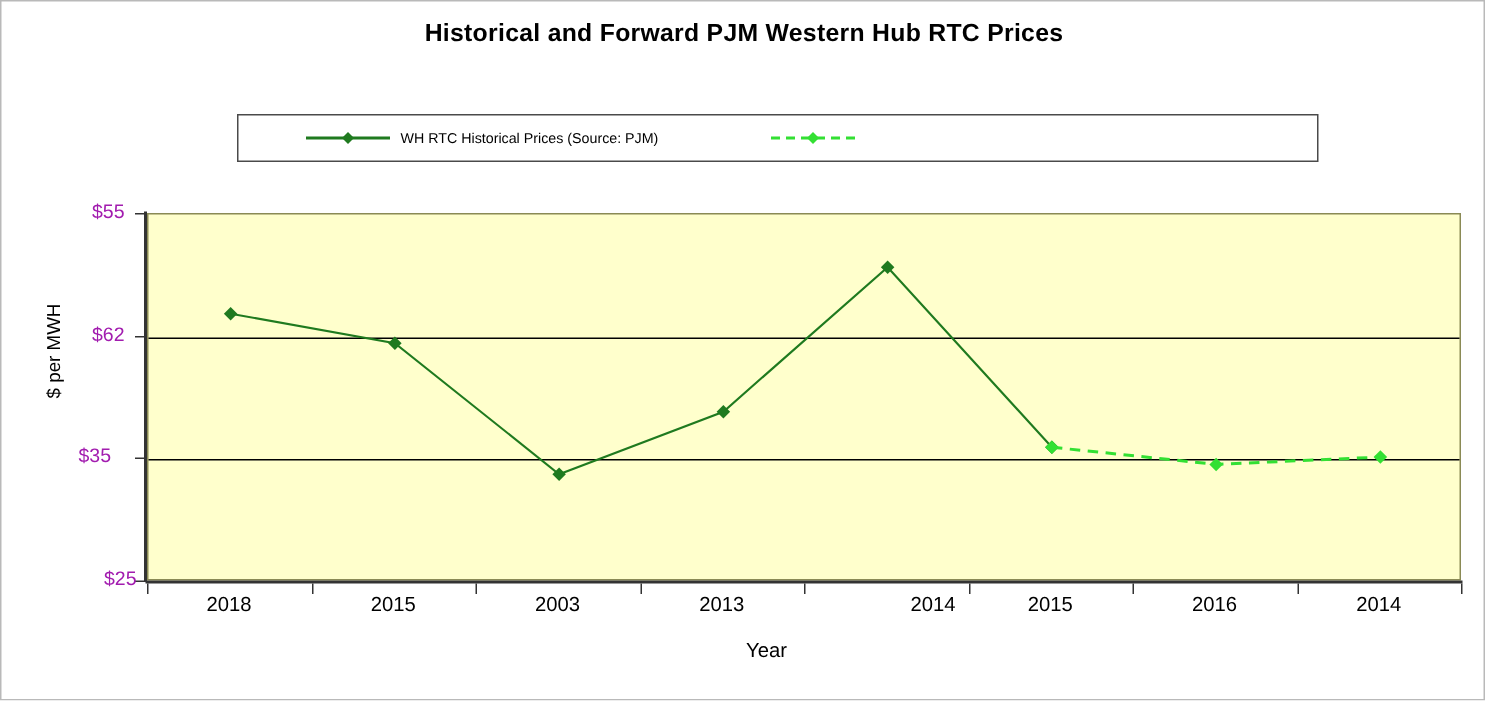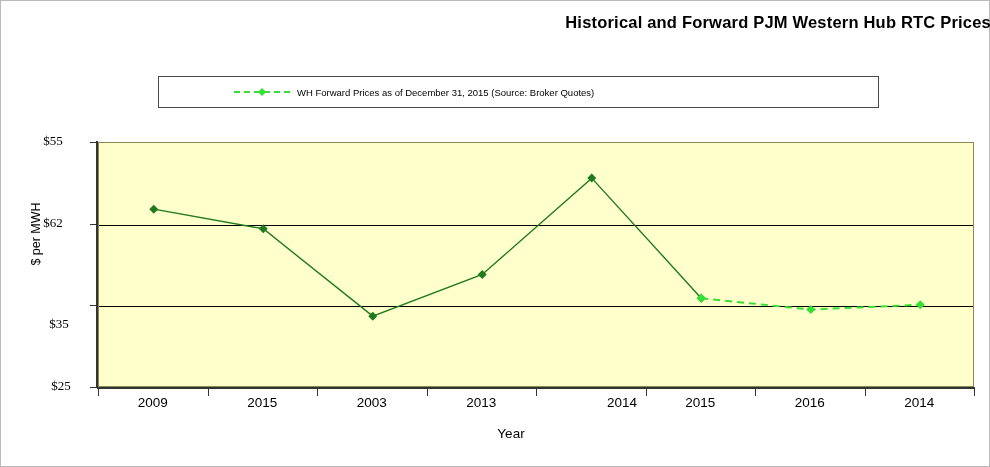--- a/index.html
+++ b/index.html
@@ -21,21 +21,21 @@
     background: #ffffff;
     border: 1px solid #b9b9b9;
     box-sizing: border-box;
   }
   
   #chart-title {
     position: absolute;
     left: 0;
     top: 12px;
     width: 990px;
-    text-align: right;
+    text-align: center;
     font-size: 16.5px;
     font-weight: bold;
     letter-spacing: 0.2px;
     font-family: "Liberation Sans", sans-serif;
   }
   
   #legend {
     position: absolute;
     left: 157px;
     top: 75px;
@@ -129,24 +129,24 @@
     position: absolute;
     left: 89px;
     width: 8px;
     height: 1px;
     background: #333333;
   }
   .y-tick-label {
     position: absolute;
     right: 0;
     width: 60px;
-    text-align: center;
+    text-align: right;
     font-size: 13px;
-    font-family: Liberation Serif, serif;
-    color: #000000;
+    font-family: Liberation Sans, sans-serif;
+    color: #a21caf;
   }
   .x-tick {
     position: absolute;
     top: 388px;
     width: 1px;
     height: 7px;
     background: #333333;
   }
   .x-tick-label {
     position: absolute;
@@ -178,28 +178,36 @@
   }
 </style>
 </head>
 <body>
 
 <div id="chart-root">
 
   <div id="chart-title">Historical  and Forward PJM Western Hub RTC Prices</div>
 
   <div id="legend">
+    <div class="legend-entry" id="legend-entry-historical">
+      <span class="legend-key">
+        <span class="lk-line solid"></span>
+        <svg class="lk-marker" viewBox="0 0 8 8">
+          <polygon points="4,0 8,4 4,8 0,4" fill="#1F7A1F"></polygon>
+        </svg>
+      </span>
+      <span>WH RTC Historical Prices (Source: PJM)</span>
+    </div>
     <div class="legend-entry" id="legend-entry-forward">
       <span class="legend-key">
         <span class="lk-line dashed"></span>
         <svg class="lk-marker" viewBox="0 0 8 8">
           <polygon points="4,0 8,4 4,8 0,4" fill="#33E033"></polygon>
         </svg>
       </span>
-      <span>WH Forward Prices as of December 31, 2015 (Source: Broker Quotes)</span>
     </div>
   </div>
 
   <div id="plot-area">
     <div class="gridline" id="gridline-45" style="top: 81.6667px;"></div>
     <div class="gridline" id="gridline-35" style="top: 163.333px;"></div>
     <svg id="series-svg">
         <polyline points="54.75,66.15 164.25,85.75 273.75,173.13333333333335 383.25,131.48333333333335 492.75,35.116666666666646 602.25,155.16666666666669" fill="none" stroke="#1F7A1F" stroke-width="1.4"></polyline>
         <polygon points="54.75,61.650000000000006 59.25,66.15 54.75,70.65 50.25,66.15" fill="#1F7A1F"></polygon>
         <polygon points="164.25,81.25 168.75,85.75 164.25,90.25 159.75,85.75" fill="#1F7A1F"></polygon>
@@ -216,35 +224,35 @@
 
   <div id="y-axis-line"></div>
   <div id="x-axis-line"></div>
 
   <div id="y-ticks">
       <div class="y-tick" style="top: 141px;"></div>
       <div class="y-tick-label" style="left: 22px; top: 132px;">$55</div>
       <div class="y-tick" style="top: 222.667px;"></div>
       <div class="y-tick-label" style="left: 22px; top: 213.667px;">$62</div>
       <div class="y-tick" style="top: 304.333px;"></div>
-      <div class="y-tick-label" style="left: 28px; top: 295.333px; margin-top: 20px;">$35</div>
+      <div class="y-tick-label" style="left: 13px; top: 295.333px;">$35</div>
       <div class="y-tick" style="top: 386px;"></div>
       <div class="y-tick-label" style="left: 30px; top: 377px;">$25</div>
     </div>
   <div id="x-ticks">
       <div class="x-tick" style="left: 97px;"></div>
       <div class="x-tick" style="left: 206.5px;"></div>
       <div class="x-tick" style="left: 316px;"></div>
       <div class="x-tick" style="left: 425.5px;"></div>
       <div class="x-tick" style="left: 535px;"></div>
       <div class="x-tick" style="left: 644.5px;"></div>
       <div class="x-tick" style="left: 754px;"></div>
       <div class="x-tick" style="left: 863.5px;"></div>
       <div class="x-tick" style="left: 973px;"></div>
-      <div class="x-tick-label" style="left: 96.75px;">2009</div>
+      <div class="x-tick-label" style="left: 96.75px;">2018</div>
       <div class="x-tick-label" style="left: 206.25px;">2015</div>
       <div class="x-tick-label" style="left: 315.75px;">2003</div>
       <div class="x-tick-label" style="left: 425.25px; text-align: center;">2013</div>
       <div class="x-tick-label" style="left: 566px;">2014</div>
       <div class="x-tick-label" style="left: 644.25px;">2015</div>
       <div class="x-tick-label" style="left: 753.75px;">2016</div>
       <div class="x-tick-label" style="left: 863.25px;">2014</div>
     </div>
 
   <div id="y-axis-title">$ per MWH</div>

